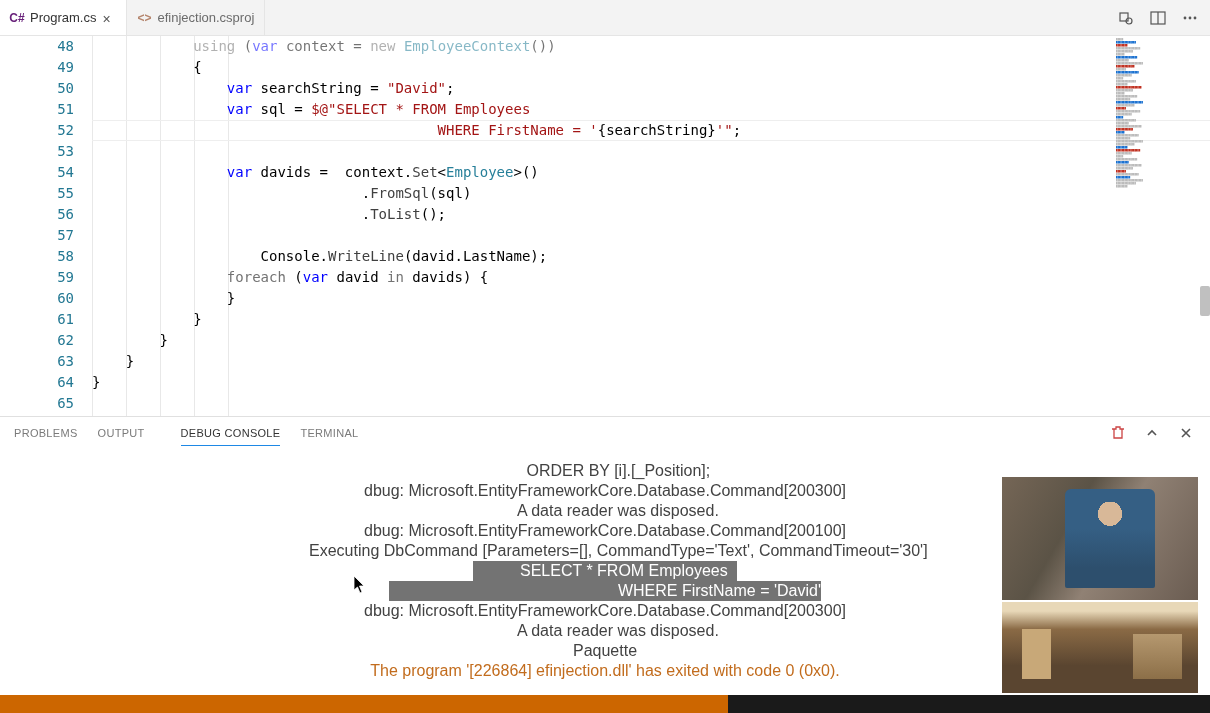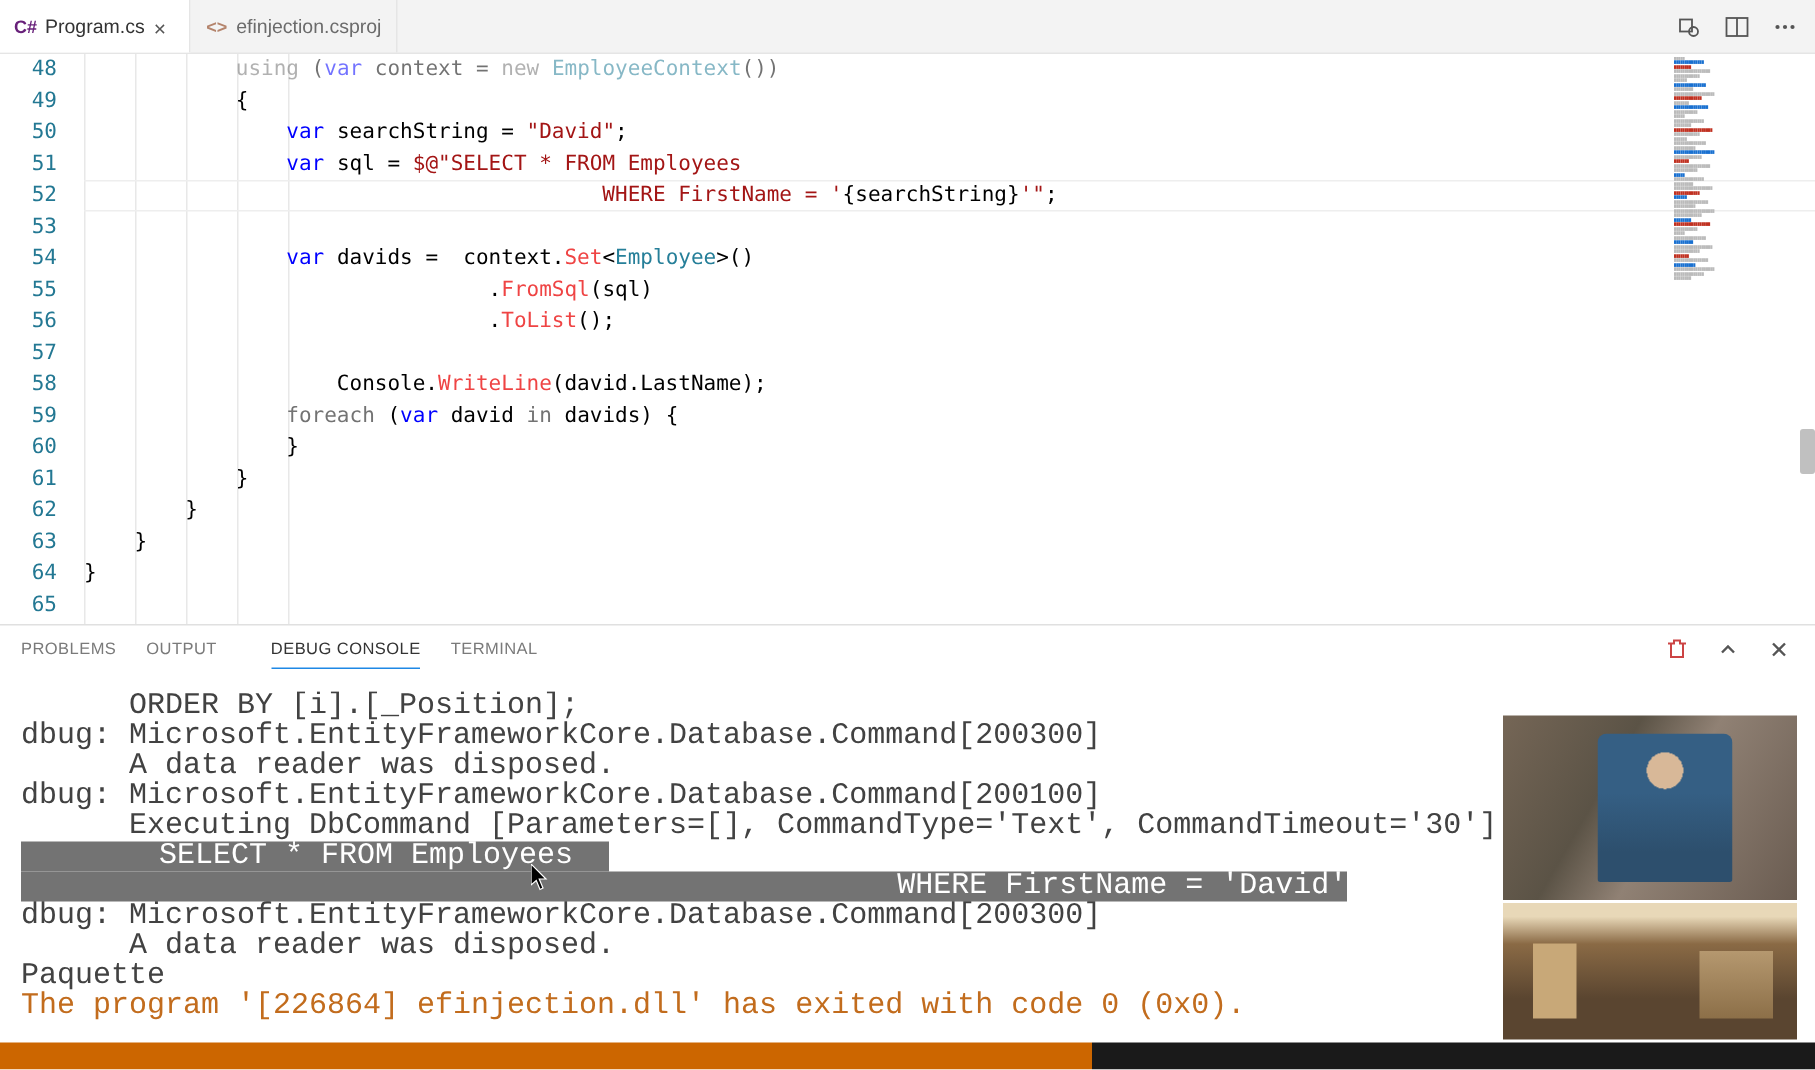--- a/index.html
+++ b/index.html
@@ -8,49 +8,49 @@
   .tabs-bar { height: 36px; background: #f3f3f3; border-bottom: 1px solid #e5e5e5; display: flex; align-items: stretch; }
   .tab { display: flex; align-items: center; padding: 0 10px; gap: 6px; font-size: 13px; color: #6b6b6b; cursor: pointer; border-right: 1px solid #e5e5e5; }
   .tab.active { background: #fff; color: #333; }
   .tab-icon { width: 14px; height: 14px; display: inline-flex; align-items: center; justify-content: center; }
   .tab-icon.csharp { color: #68217a; font-weight: bold; font-size: 12px; }
   .tab-icon.csproj { color: #b4846c; font-weight: bold; font-size: 12px; }
   .tab-close { width: 14px; height: 14px; color: #555; font-size: 14px; }
   .tabs-right { margin-left: auto; display: flex; align-items: center; gap: 12px; padding: 0 10px; }
   .toolbar-icon { width: 20px; height: 20px; display: flex; align-items: center; justify-content: center; color: #333; cursor: pointer; }
   
-  .editor-area { position: relative; height: 380px; display: flex; }
+  .editor-area { position: relative; height: 380px; display: flex; padding-left: 36px; }
   .gutter { width: 56px; text-align: right; padding-right: 18px; color: #237893; font-family: Consolas, monospace; font-size: 14px; line-height: 21px; user-select: none; }
   .gutter-line { height: 21px; }
   .code { flex: 1; font-family: Consolas, monospace; font-size: 14px; line-height: 21px; position: relative; overflow: hidden; }
   .code-line { height: 21px; white-space: pre; position: relative; }
   .guides { position: absolute; left: 0; top: 0; bottom: 0; }
   .guide { position: absolute; top: 0; bottom: 0; width: 1px; background: #e8e8e8; }
   
   .tk-kw { color: #737373; }
   .tk-var { color: #0000ff; }
   .tk-str { color: #a31515; }
   .tk-type { color: #267f99; }
-  .tk-method { color: #ef4444; }
+  .tk-method { color: #404040; }
   .tk-default { color: #000; }
   
   .minimap { position: absolute; right: 2px; top: 2px; width: 92px; height: 360px; color:#bbb; font-size:2px; line-height:3px; overflow:hidden; }
   .minimap .ml { height:3px; white-space: nowrap; }
   .mm-blue { color:#1970d0; }
   .mm-red { color:#c03020; }
   
   .current-line-border { position:absolute; left:0; right:0; height:21px; border-top:1px solid #eee; border-bottom:1px solid #eee; pointer-events:none; }
   
   .panel { border-top: 1px solid #e0e0e0; height: 285px; display: flex; flex-direction: column; gap: 12px; }
   .panel-tabs { height: 32px; display: flex; align-items: center; padding: 0 14px; gap: 20px; }
   .panel-tab { font-size: 11px; letter-spacing: 0.3px; color: #7a7a7a; padding: 6px 0; cursor: pointer; }
   .panel-tab.active { color: #333; border-bottom: 1px solid #1e88e5; margin-left: 16px; }
   .panel-tabs-right { margin-left: auto; display: flex; gap: 14px; align-items: center; }
   
-  .console { flex: 1; font-family: Liberation Mono, monospace; font-size: 20px; line-height: 20px; color: #424242; padding: 0 14px; overflow: hidden; position: relative; }
+  .console { flex: 1; font-family: Liberation Sans, sans-serif; font-size: 16px; line-height: 20px; color: #424242; padding: 0 14px; overflow: hidden; position: relative; text-align: center; }
   .console-line { white-space: pre; height: 20px; }
   .sel { background: #737373; color: #fff; display: inline-block; padding-left: 20px; }
   .exit-line { color: #c26c1d; }
   
   .bottom-bar { position: absolute; bottom: 0; left: 0; right: 0; height: 18px; display: flex; }
   .bb-orange { background: #cc6600; width: 728px; height: 18px; }
   .bb-dark { background: #1a1a1a; flex: 1; height: 18px; }
   
   .webcam { position: absolute; right: 12px; bottom: 20px; width: 196px; height: 216px; display: flex; flex-direction: column; gap: 2px; }
   .webcam-main { flex: 1.35; background: linear-gradient(120deg,#756656 0%, #5b5346 35%, #908174 55%, #6a5c51 100%); position: relative; }

